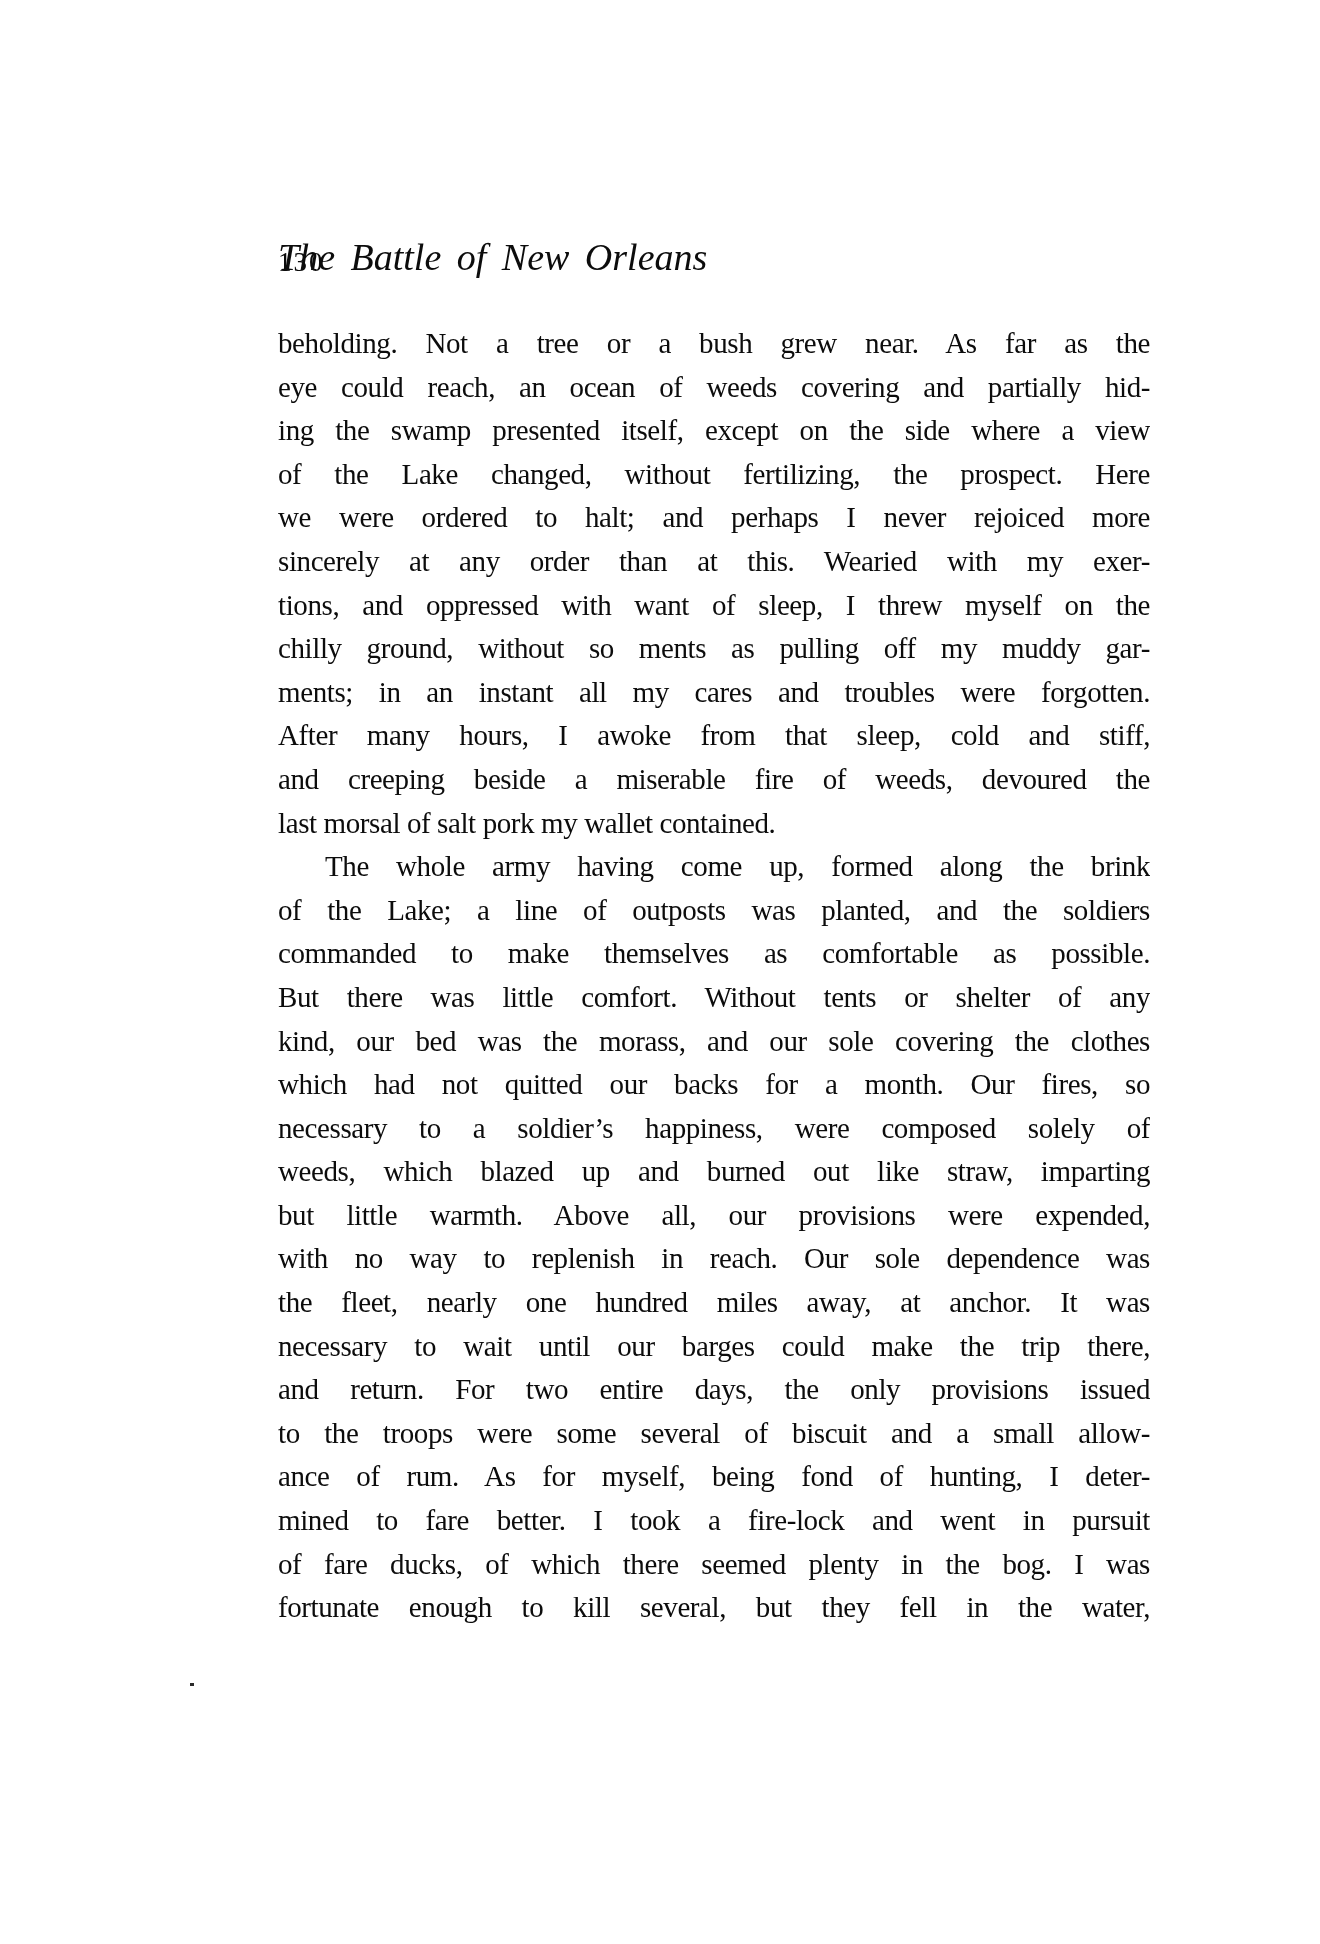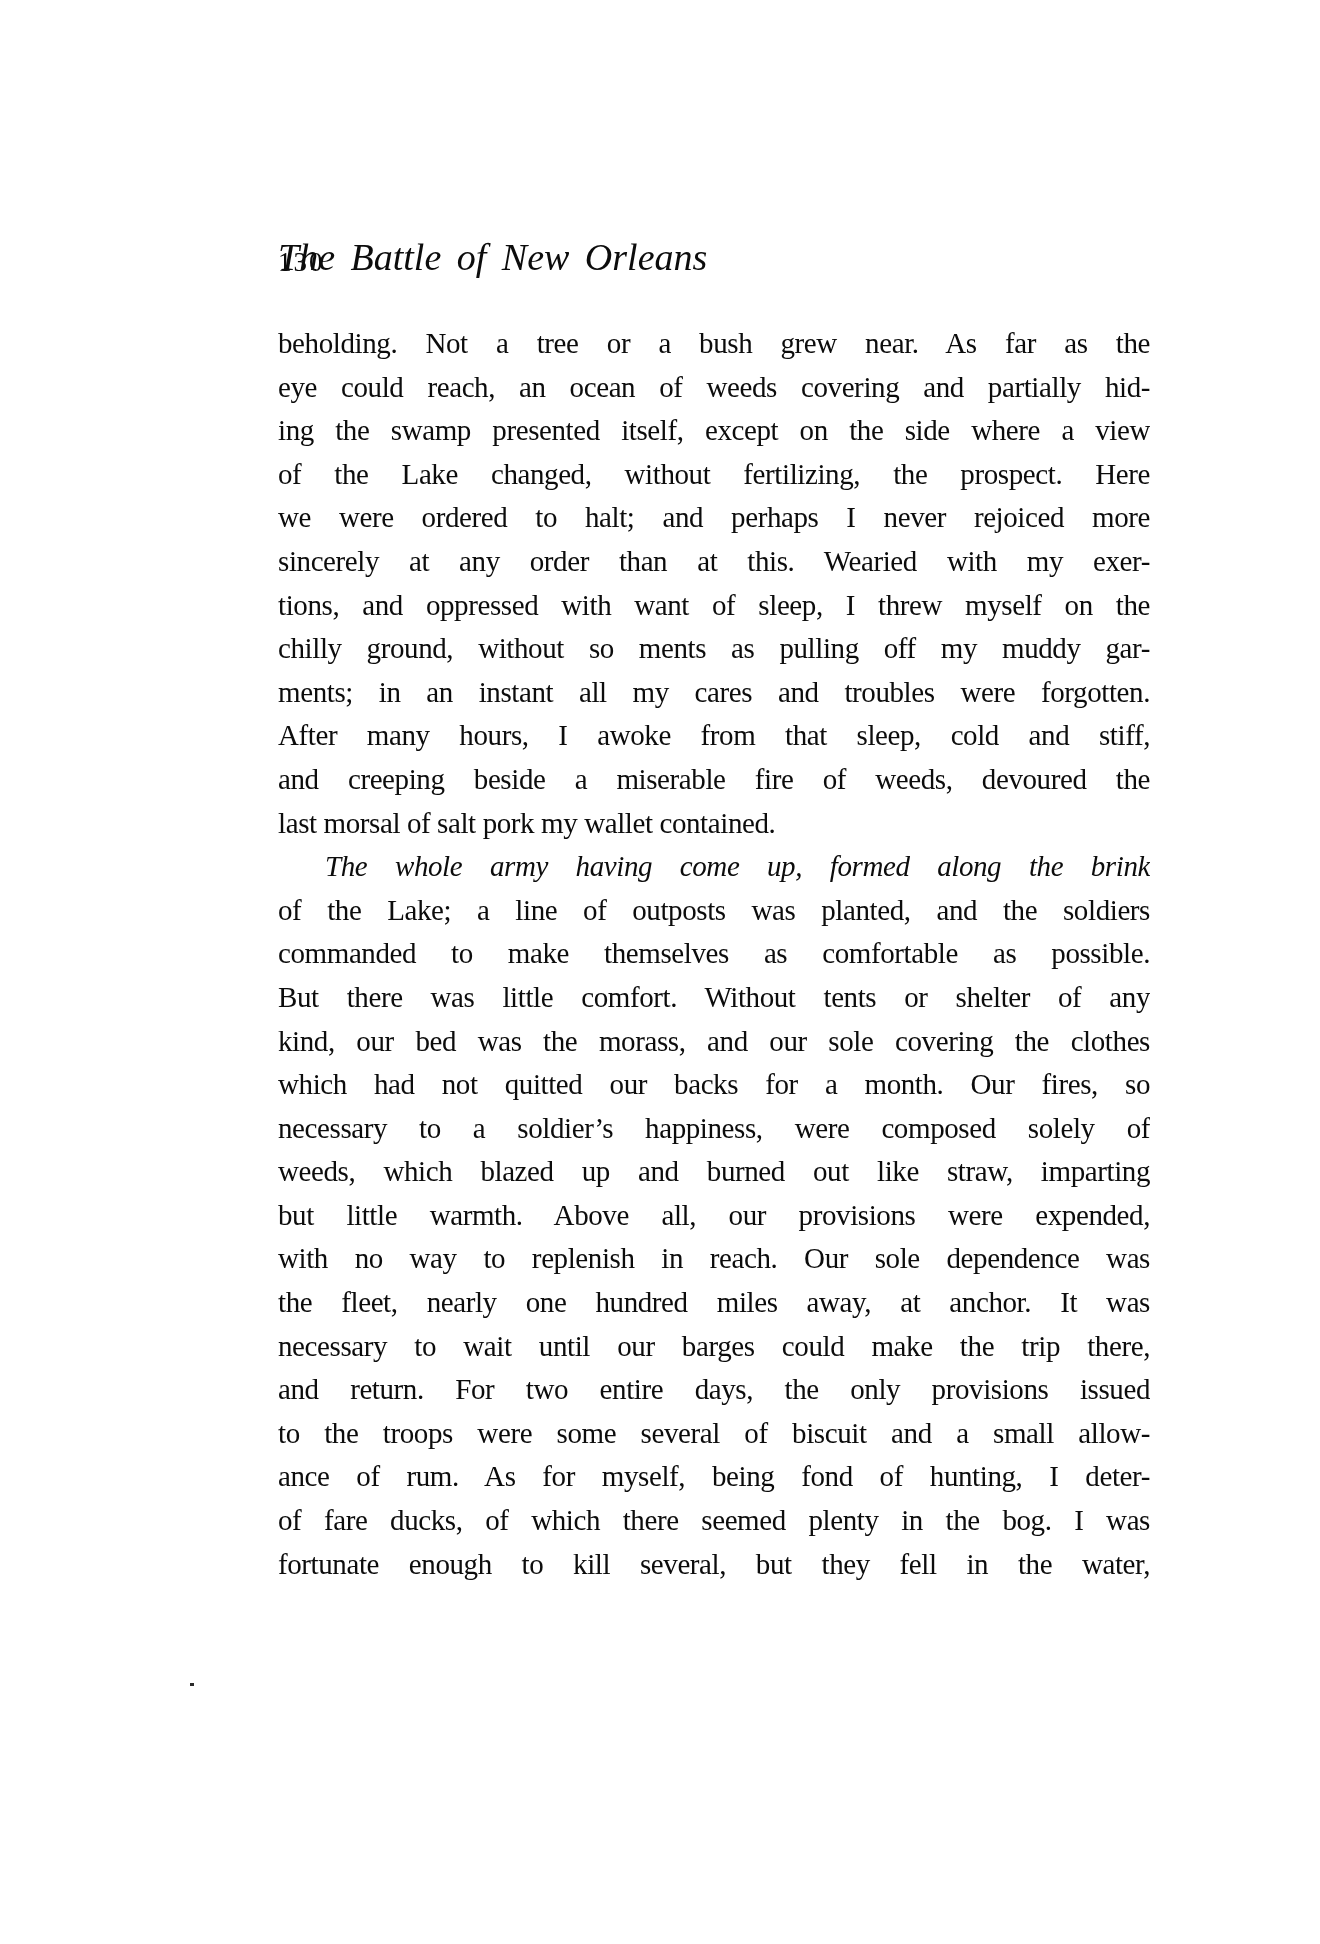--- a/index.html
+++ b/index.html
@@ -50,21 +50,20 @@
     letter-spacing: -0.4px;
     text-align: justify;
     text-align-last: justify;
     white-space: normal;
   }
   .line.para-end {
     text-align-last: left;
   }
   .line.indent {
     text-indent: 47px;
-    font-style: italic;
   }
   .stray-mark {
     position: absolute;
     left: 190px;
     top: 1683px;
     width: 4px;
     height: 3px;
     background: #2a2a2a;
   }
 </style>
@@ -103,20 +102,21 @@
       <div class="line">which had not quitted our backs for a month.  Our fires, so</div>
       <div class="line">necessary to a soldier’s happiness, were composed solely of</div>
       <div class="line">weeds, which blazed up and burned out like straw, imparting</div>
       <div class="line">but little warmth.  Above all, our provisions were expended,</div>
       <div class="line">with no way to replenish in reach.  Our sole dependence was</div>
       <div class="line">the fleet, nearly one hundred miles away, at anchor.  It was</div>
       <div class="line">necessary to wait until our barges could make the trip there,</div>
       <div class="line">and return.  For two entire days, the only provisions issued</div>
       <div class="line">to the troops were some several of biscuit and a small allow-</div>
       <div class="line">ance of rum.  As for myself, being fond of hunting, I deter-</div>
+      <div class="line">mined to fare better.  I took a fire-lock and went in pursuit</div>
       <div class="line">of fare ducks, of which there seemed plenty in the bog.  I was</div>
       <div class="line">fortunate enough to kill several, but they fell in the water,</div>
     </div>
 
   </div>
 
   <div class="stray-mark"></div>
 
 </div>
 

